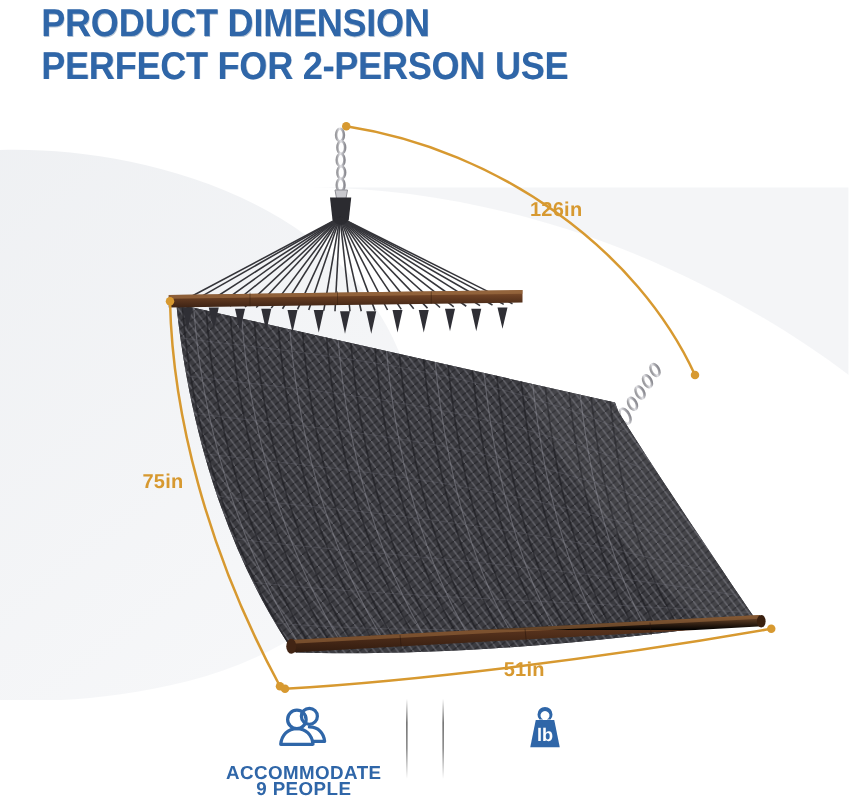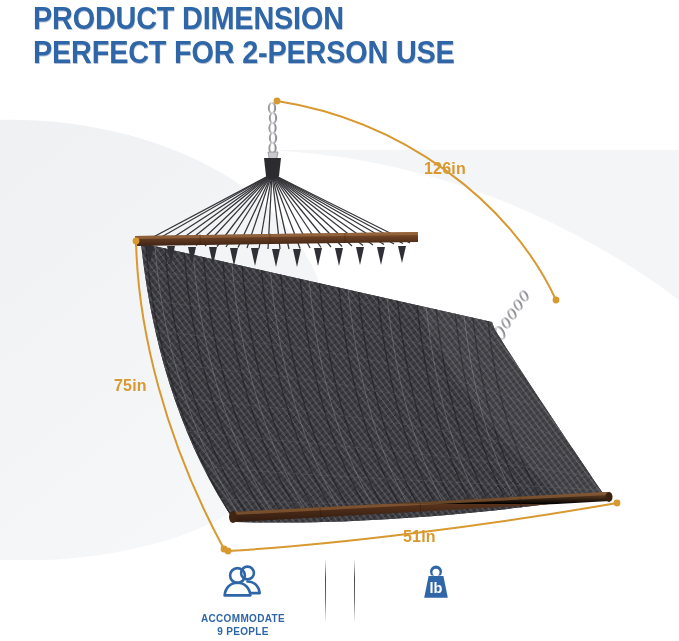--- a/index.html
+++ b/index.html
@@ -44,21 +44,21 @@
   .features{
     position:absolute;left:0;bottom:0;width:679px;height:82px;
     display:flex;align-items:flex-start;justify-content:center;z-index:50;
   }
   .feature{
     width:135px;display:flex;flex-direction:column;align-items:center;
     padding-top:4px;
   }
   .feature-icon{height:44px;display:flex;align-items:flex-start;justify-content:center;}
   .feature-label{
-    margin-top:6px;text-align:center;color:#2f66a8;font-size:10px;
+    margin-top:6px;text-align:center;color:#2f66a8;font-size:15px;
     font-weight:bold;line-height:12.5px;letter-spacing:.35px;
   }
   .feat-divider{
     width:1px;height:64px;margin:0 14px;align-self:flex-start;
     background:linear-gradient(to bottom,rgba(255,255,255,0) 0%,#4a4a4a 30%,#6a6a6a 62%,rgba(255,255,255,0) 100%);
   }
 </style>
 </head>
 <body>
 

